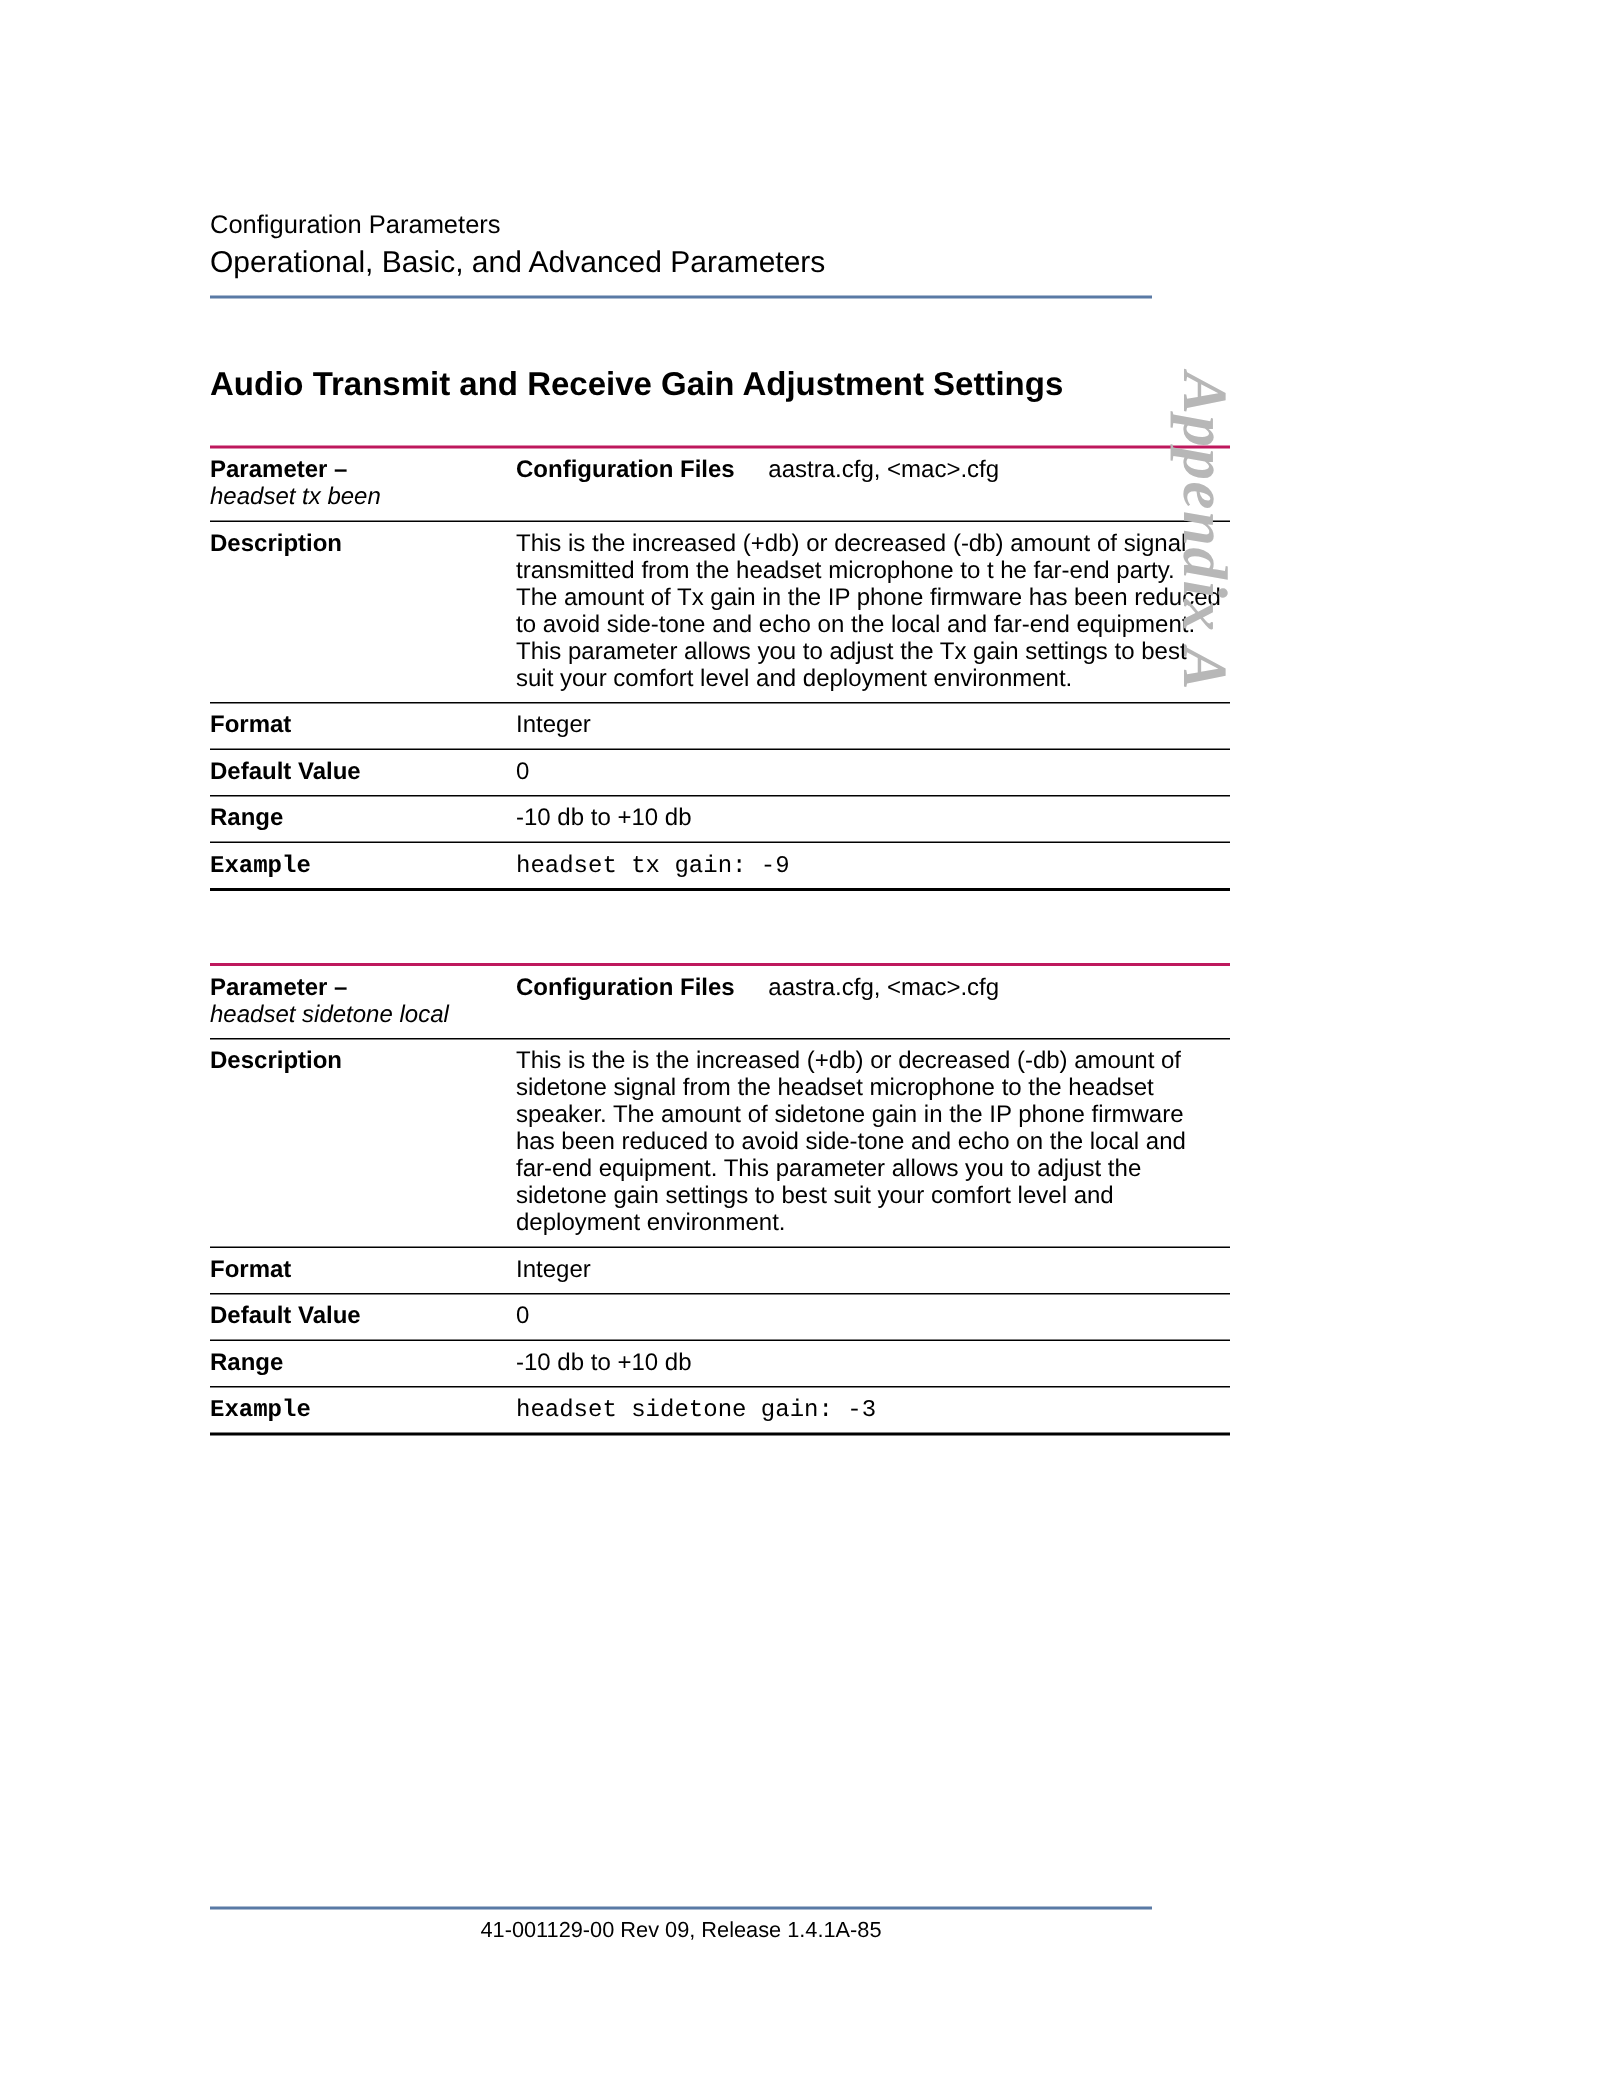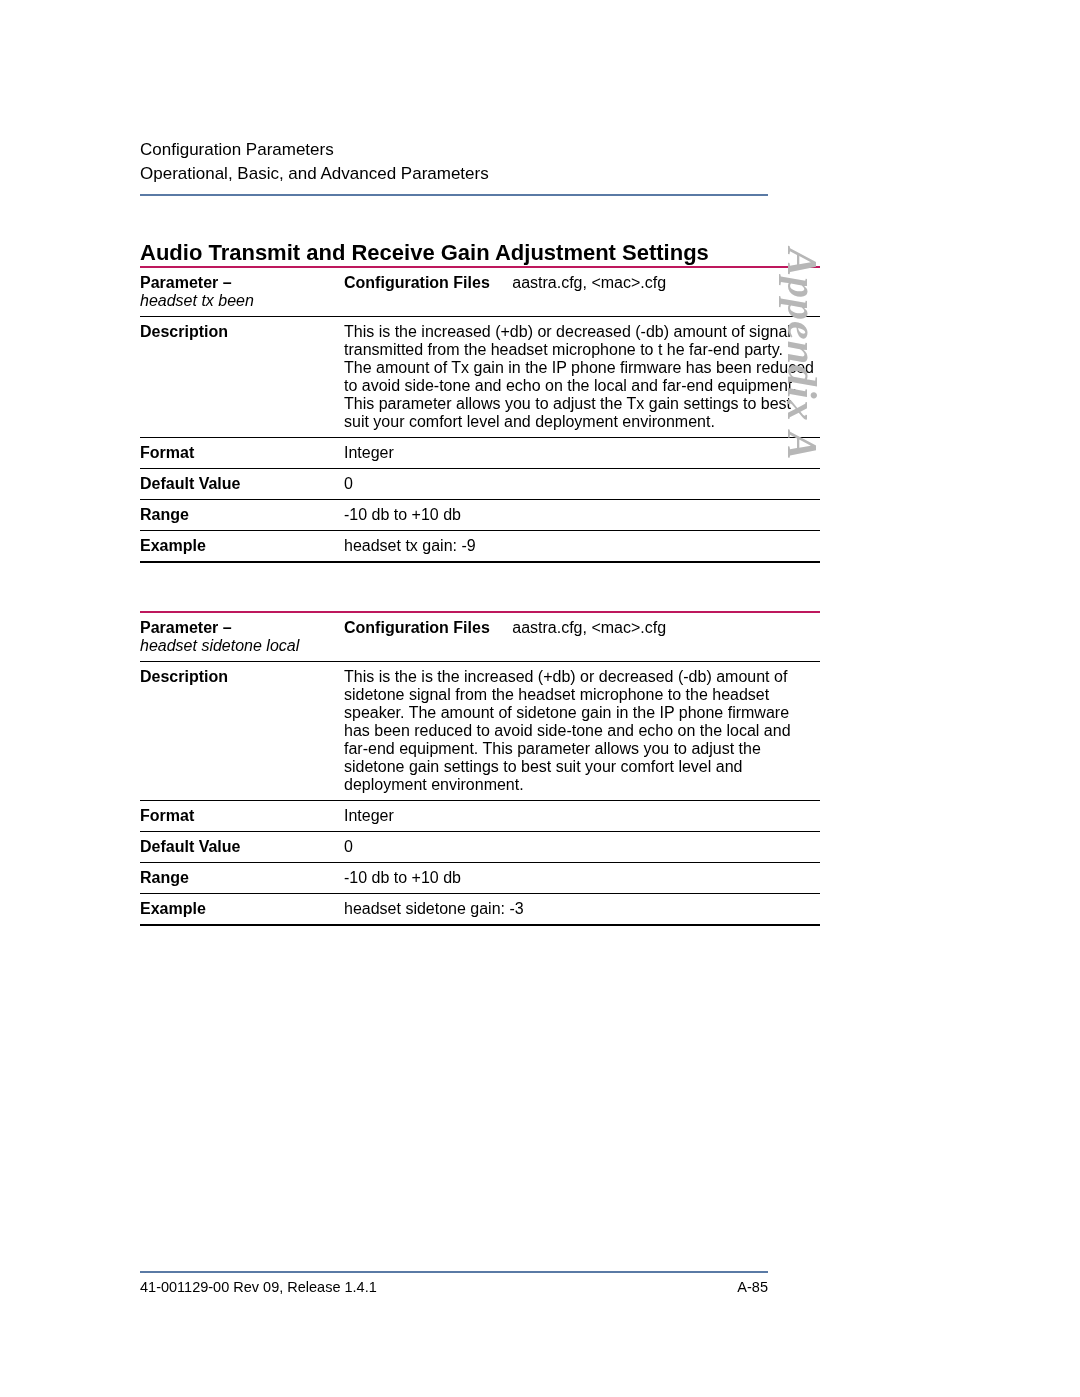--- a/index.html
+++ b/index.html
@@ -14,31 +14,32 @@
     height: 1397px;
     position: relative;
     box-sizing: border-box;
     padding: 140px 140px 0 140px;
   }
   .header-small {
     font-size: 17px;
     margin-bottom: 4px;
   }
   .header-sub {
-    font-size: 17px;
+    font-size: 20px;
     margin-bottom: 10px;
   }
   .header-rule {
     border: none;
     border-top: 2px solid #5a7aa5;
     margin: 0 0 44px 0;
   }
   .section-title {
     font-size: 22px;
     font-weight: bold;
+    margin-bottom: 28px;
   }
   .side-label {
     position: absolute;
     top: 248px;
     right: 82px;
     writing-mode: vertical-rl;
     font-family: "Times New Roman", Times, serif;
     font-style: italic;
     font-weight: bold;
     font-size: 42px;
@@ -54,20 +55,21 @@
   .param-table td {
     vertical-align: top;
     padding: 6px 6px 6px 0;
     border-bottom: 1px solid #000;
   }
   .param-table tr:first-child td {
     border-top: 2px solid #be185d;
   }
   .param-table tr:last-child td {
     border-bottom: 2px solid #000;
+    font-family: Liberation Mono, monospace;
   }
   .param-table td.label {
     width: 198px;
     font-weight: bold;
   }
   .param-name-italic {
     font-style: italic;
     font-weight: normal;
   }
   .cfg-label {
@@ -83,21 +85,21 @@
     right: 140px;
     bottom: 102px;
   }
   .footer-rule {
     border: none;
     border-top: 2px solid #5a7aa5;
     margin: 0 0 6px 0;
   }
   .footer-line {
     display: flex;
-    justify-content: space-between;
+    justify-content: center;
     font-size: 14.5px;
   }
 </style>
 </head>
 <body>
 
 <div class="page">
 
   <div class="header-small">Configuration Parameters</div>
   <div class="header-sub">Operational, Basic, and Advanced Parameters</div>

